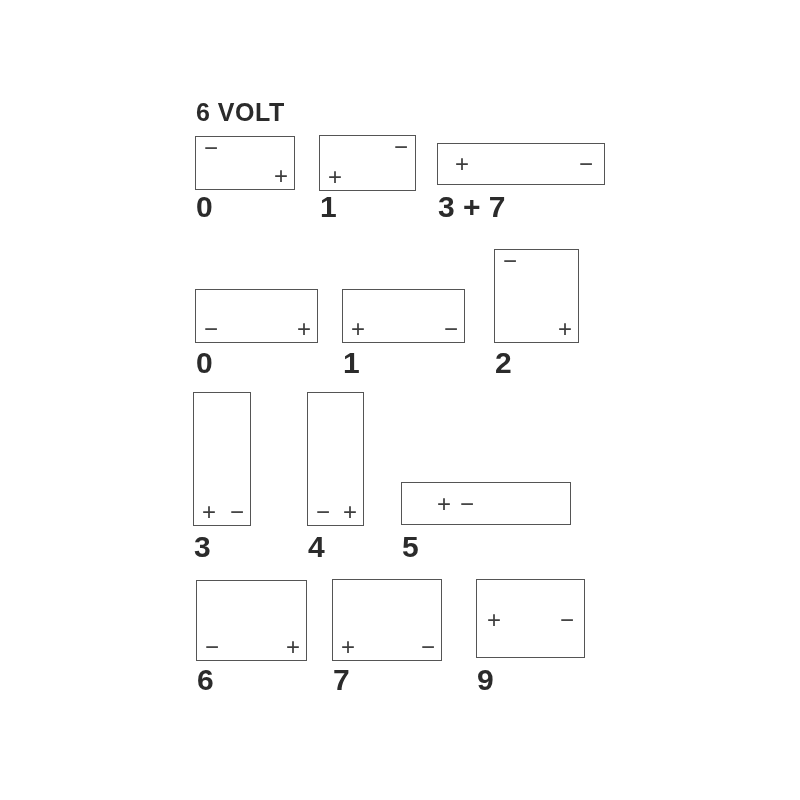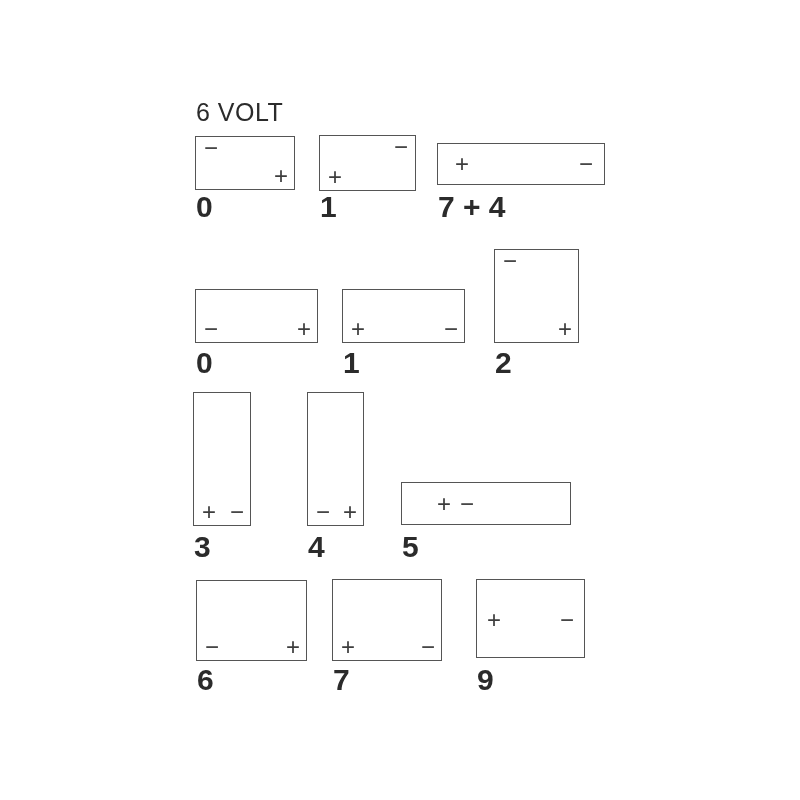--- a/index.html
+++ b/index.html
@@ -12,21 +12,21 @@
   #canvas{
     position:relative;
     width:800px;height:800px;
     background:var(--bg);
     overflow:hidden;
     font-family:"Liberation Sans", sans-serif;
   }
   .section-title{
     position:absolute;
     font-size:25px;
-    font-weight:normal;
+    font-weight:bold;
     line-height:25px;
     letter-spacing:0.5px;
     color:var(--text);
     white-space:nowrap;
   }
   #title-6v{left:196px;top:100px;}
   #title-12v{left:196px;top:254px;}
   .bbox{
     position:absolute;
     box-sizing:border-box;
@@ -73,21 +73,21 @@
       <div class="box-label" style="left: 196px; top: 192px;">0</div>
       <div class="bbox" style="left: 319px; top: 135px; width: 97px; height: 56px;">
         <span class="terminal pos-top-right">−</span>
         <span class="terminal pos-bottom-left">+</span>
       </div>
       <div class="box-label" style="left: 320px; top: 192px;">1</div>
       <div class="bbox" style="left: 437px; top: 143px; width: 168px; height: 42px;">
         <span class="terminal pos-mid-left">+</span>
         <span class="terminal pos-mid-right">−</span>
       </div>
-      <div class="box-label" style="left: 438px; top: 192px;">7 + 4</div>
+      <div class="box-label" style="left: 438px; top: 192px;">3 + 7</div>
       <div class="bbox" style="left: 195px; top: 289px; width: 123px; height: 54px;">
         <span class="terminal pos-bottom-left">−</span>
         <span class="terminal pos-bottom-right">+</span>
       </div>
       <div class="box-label" style="left: 196px; top: 348px;">0</div>
       <div class="bbox" style="left: 342px; top: 289px; width: 123px; height: 54px;">
         <span class="terminal pos-bottom-left">+</span>
         <span class="terminal pos-bottom-right">−</span>
       </div>
       <div class="box-label" style="left: 343px; top: 348px;">1</div>

